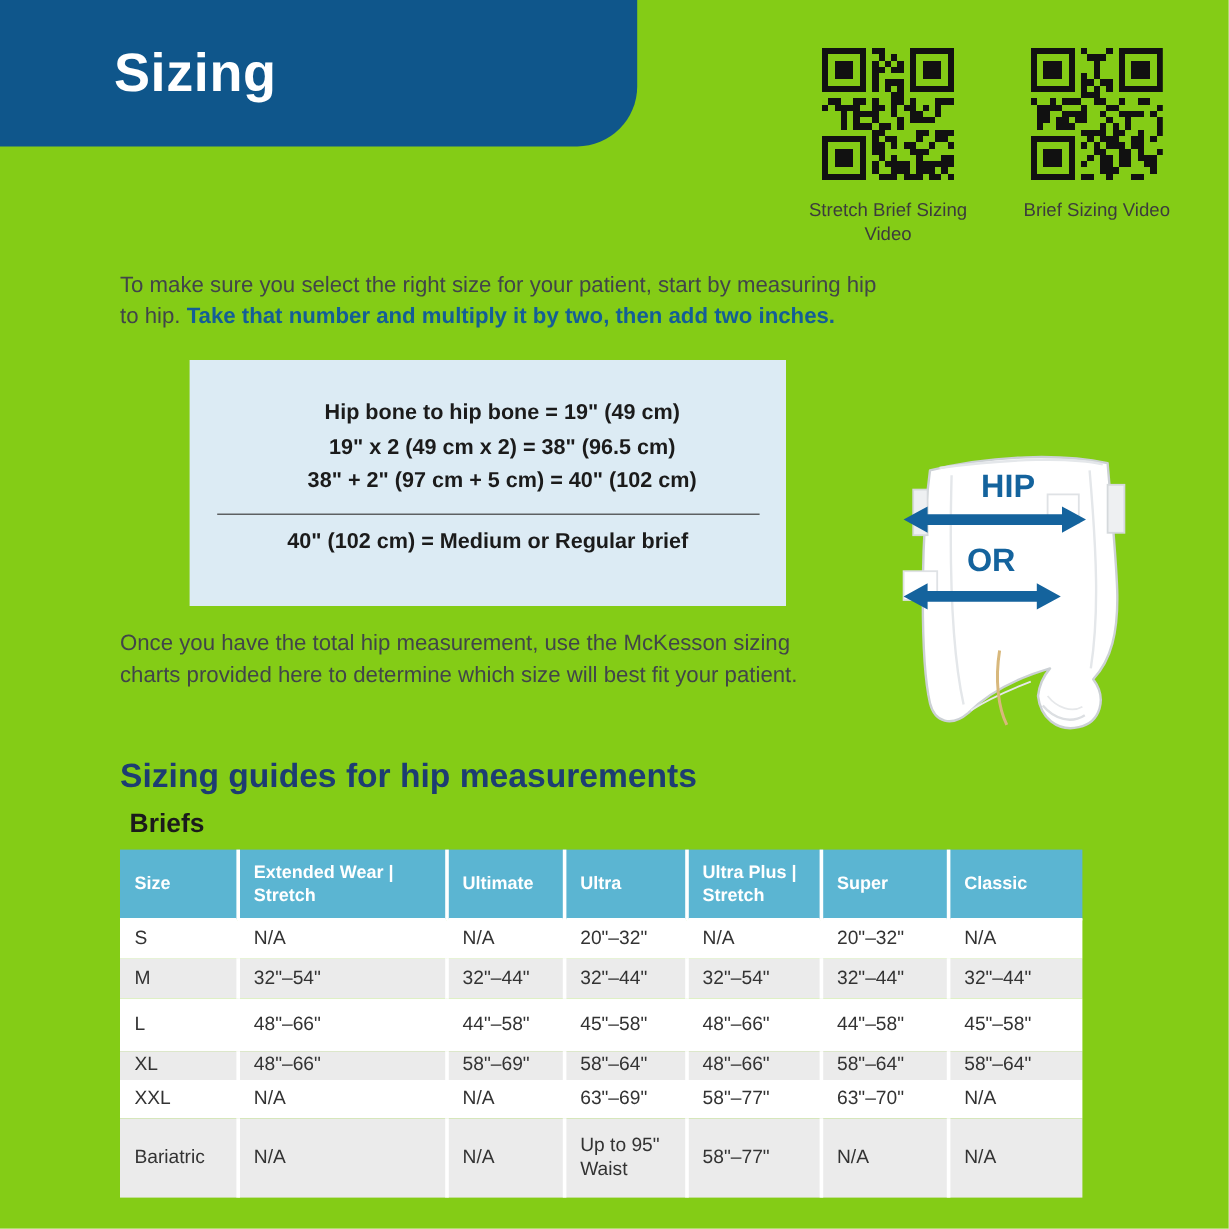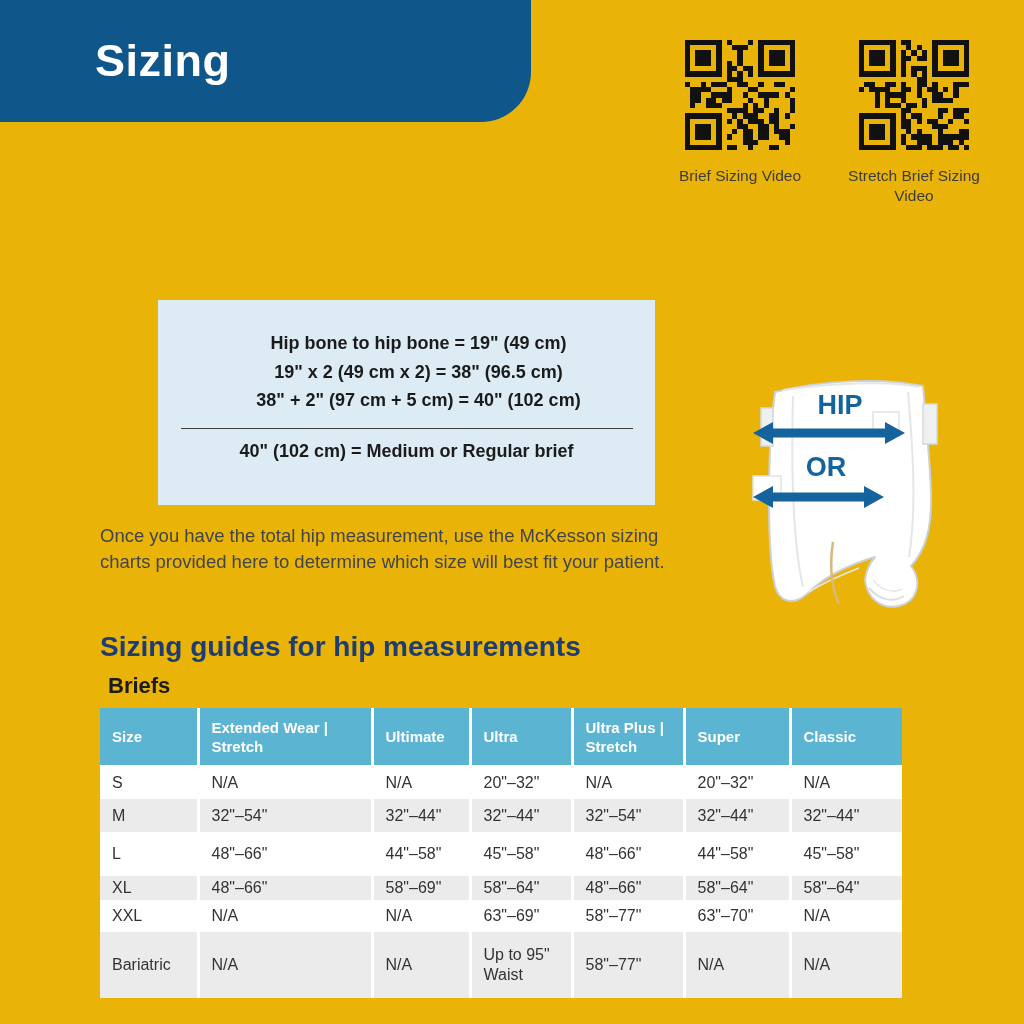--- a/index.html
+++ b/index.html
@@ -1,17 +1,17 @@
 <!DOCTYPE html>
 <html><head>
 <meta charset="utf-8">
 <style>
   html,body { margin:0; padding:0; background:#ffffff; }
   .page {
-    position:relative; width:1024px; height:1024px; background:#eab308;
+    position:relative; width:1024px; height:1024px; background:#84cc16;
     font-family:"Liberation Sans", sans-serif; overflow:hidden;
   }
 
   
   .banner {
     position:absolute; left:0; top:0; width:531px; height:122px;
     background:#0f568b; border-radius:0 0 50px 0;
     display:flex; align-items:center;
   }
   .banner h1 {
@@ -71,242 +71,20 @@
 </head>
 <body>
 
 <div class="page">
 
   <div class="banner">
     <h1>Sizing</h1>
   </div>
 
   <div class="qr-group">
-    <figure class="qr-item">
-      <svg class="qr-svg" viewBox="0 0 21 21">
-          <rect x="8" y="0" width="1" height="1" fill="#111"></rect>
-          <rect x="12" y="0" width="1" height="1" fill="#111"></rect>
-          <rect x="9" y="1" width="1" height="1" fill="#111"></rect>
-          <rect x="10" y="1" width="1" height="1" fill="#111"></rect>
-          <rect x="11" y="1" width="1" height="1" fill="#111"></rect>
-          <rect x="10" y="2" width="1" height="1" fill="#111"></rect>
-          <rect x="10" y="3" width="1" height="1" fill="#111"></rect>
-          <rect x="8" y="4" width="1" height="1" fill="#111"></rect>
-          <rect x="10" y="4" width="1" height="1" fill="#111"></rect>
-          <rect x="8" y="5" width="1" height="1" fill="#111"></rect>
-          <rect x="9" y="5" width="1" height="1" fill="#111"></rect>
-          <rect x="11" y="5" width="1" height="1" fill="#111"></rect>
-          <rect x="12" y="5" width="1" height="1" fill="#111"></rect>
-          <rect x="8" y="6" width="1" height="1" fill="#111"></rect>
-          <rect x="10" y="6" width="1" height="1" fill="#111"></rect>
-          <rect x="12" y="6" width="1" height="1" fill="#111"></rect>
-          <rect x="8" y="7" width="1" height="1" fill="#111"></rect>
-          <rect x="9" y="7" width="1" height="1" fill="#111"></rect>
-          <rect x="10" y="7" width="1" height="1" fill="#111"></rect>
-          <rect x="0" y="8" width="1" height="1" fill="#111"></rect>
-          <rect x="3" y="8" width="1" height="1" fill="#111"></rect>
-          <rect x="5" y="8" width="1" height="1" fill="#111"></rect>
-          <rect x="6" y="8" width="1" height="1" fill="#111"></rect>
-          <rect x="7" y="8" width="1" height="1" fill="#111"></rect>
-          <rect x="10" y="8" width="1" height="1" fill="#111"></rect>
-          <rect x="11" y="8" width="1" height="1" fill="#111"></rect>
-          <rect x="14" y="8" width="1" height="1" fill="#111"></rect>
-          <rect x="17" y="8" width="1" height="1" fill="#111"></rect>
-          <rect x="18" y="8" width="1" height="1" fill="#111"></rect>
-          <rect x="1" y="9" width="1" height="1" fill="#111"></rect>
-          <rect x="2" y="9" width="1" height="1" fill="#111"></rect>
-          <rect x="3" y="9" width="1" height="1" fill="#111"></rect>
-          <rect x="4" y="9" width="1" height="1" fill="#111"></rect>
-          <rect x="8" y="9" width="1" height="1" fill="#111"></rect>
-          <rect x="12" y="9" width="1" height="1" fill="#111"></rect>
-          <rect x="13" y="9" width="1" height="1" fill="#111"></rect>
-          <rect x="20" y="9" width="1" height="1" fill="#111"></rect>
-          <rect x="1" y="10" width="1" height="1" fill="#111"></rect>
-          <rect x="2" y="10" width="1" height="1" fill="#111"></rect>
-          <rect x="5" y="10" width="1" height="1" fill="#111"></rect>
-          <rect x="6" y="10" width="1" height="1" fill="#111"></rect>
-          <rect x="7" y="10" width="1" height="1" fill="#111"></rect>
-          <rect x="8" y="10" width="1" height="1" fill="#111"></rect>
-          <rect x="11" y="10" width="1" height="1" fill="#111"></rect>
-          <rect x="14" y="10" width="1" height="1" fill="#111"></rect>
-          <rect x="15" y="10" width="1" height="1" fill="#111"></rect>
-          <rect x="16" y="10" width="1" height="1" fill="#111"></rect>
-          <rect x="17" y="10" width="1" height="1" fill="#111"></rect>
-          <rect x="19" y="10" width="1" height="1" fill="#111"></rect>
-          <rect x="1" y="11" width="1" height="1" fill="#111"></rect>
-          <rect x="2" y="11" width="1" height="1" fill="#111"></rect>
-          <rect x="4" y="11" width="1" height="1" fill="#111"></rect>
-          <rect x="5" y="11" width="1" height="1" fill="#111"></rect>
-          <rect x="7" y="11" width="1" height="1" fill="#111"></rect>
-          <rect x="8" y="11" width="1" height="1" fill="#111"></rect>
-          <rect x="12" y="11" width="1" height="1" fill="#111"></rect>
-          <rect x="15" y="11" width="1" height="1" fill="#111"></rect>
-          <rect x="20" y="11" width="1" height="1" fill="#111"></rect>
-          <rect x="1" y="12" width="1" height="1" fill="#111"></rect>
-          <rect x="4" y="12" width="1" height="1" fill="#111"></rect>
-          <rect x="5" y="12" width="1" height="1" fill="#111"></rect>
-          <rect x="6" y="12" width="1" height="1" fill="#111"></rect>
-          <rect x="11" y="12" width="1" height="1" fill="#111"></rect>
-          <rect x="13" y="12" width="1" height="1" fill="#111"></rect>
-          <rect x="15" y="12" width="1" height="1" fill="#111"></rect>
-          <rect x="20" y="12" width="1" height="1" fill="#111"></rect>
-          <rect x="8" y="13" width="1" height="1" fill="#111"></rect>
-          <rect x="9" y="13" width="1" height="1" fill="#111"></rect>
-          <rect x="10" y="13" width="1" height="1" fill="#111"></rect>
-          <rect x="11" y="13" width="1" height="1" fill="#111"></rect>
-          <rect x="13" y="13" width="1" height="1" fill="#111"></rect>
-          <rect x="14" y="13" width="1" height="1" fill="#111"></rect>
-          <rect x="17" y="13" width="1" height="1" fill="#111"></rect>
-          <rect x="20" y="13" width="1" height="1" fill="#111"></rect>
-          <rect x="9" y="14" width="1" height="1" fill="#111"></rect>
-          <rect x="11" y="14" width="1" height="1" fill="#111"></rect>
-          <rect x="12" y="14" width="1" height="1" fill="#111"></rect>
-          <rect x="13" y="14" width="1" height="1" fill="#111"></rect>
-          <rect x="16" y="14" width="1" height="1" fill="#111"></rect>
-          <rect x="17" y="14" width="1" height="1" fill="#111"></rect>
-          <rect x="19" y="14" width="1" height="1" fill="#111"></rect>
-          <rect x="8" y="15" width="1" height="1" fill="#111"></rect>
-          <rect x="10" y="15" width="1" height="1" fill="#111"></rect>
-          <rect x="12" y="15" width="1" height="1" fill="#111"></rect>
-          <rect x="13" y="15" width="1" height="1" fill="#111"></rect>
-          <rect x="14" y="15" width="1" height="1" fill="#111"></rect>
-          <rect x="16" y="15" width="1" height="1" fill="#111"></rect>
-          <rect x="17" y="15" width="1" height="1" fill="#111"></rect>
-          <rect x="10" y="16" width="1" height="1" fill="#111"></rect>
-          <rect x="11" y="16" width="1" height="1" fill="#111"></rect>
-          <rect x="14" y="16" width="1" height="1" fill="#111"></rect>
-          <rect x="15" y="16" width="1" height="1" fill="#111"></rect>
-          <rect x="17" y="16" width="1" height="1" fill="#111"></rect>
-          <rect x="20" y="16" width="1" height="1" fill="#111"></rect>
-          <rect x="9" y="17" width="1" height="1" fill="#111"></rect>
-          <rect x="11" y="17" width="1" height="1" fill="#111"></rect>
-          <rect x="12" y="17" width="1" height="1" fill="#111"></rect>
-          <rect x="14" y="17" width="1" height="1" fill="#111"></rect>
-          <rect x="15" y="17" width="1" height="1" fill="#111"></rect>
-          <rect x="17" y="17" width="1" height="1" fill="#111"></rect>
-          <rect x="18" y="17" width="1" height="1" fill="#111"></rect>
-          <rect x="19" y="17" width="1" height="1" fill="#111"></rect>
-          <rect x="8" y="18" width="1" height="1" fill="#111"></rect>
-          <rect x="11" y="18" width="1" height="1" fill="#111"></rect>
-          <rect x="12" y="18" width="1" height="1" fill="#111"></rect>
-          <rect x="14" y="18" width="1" height="1" fill="#111"></rect>
-          <rect x="15" y="18" width="1" height="1" fill="#111"></rect>
-          <rect x="18" y="18" width="1" height="1" fill="#111"></rect>
-          <rect x="19" y="18" width="1" height="1" fill="#111"></rect>
-          <rect x="11" y="19" width="1" height="1" fill="#111"></rect>
-          <rect x="12" y="19" width="1" height="1" fill="#111"></rect>
-          <rect x="13" y="19" width="1" height="1" fill="#111"></rect>
-          <rect x="19" y="19" width="1" height="1" fill="#111"></rect>
-          <rect x="8" y="20" width="1" height="1" fill="#111"></rect>
-          <rect x="9" y="20" width="1" height="1" fill="#111"></rect>
-          <rect x="12" y="20" width="1" height="1" fill="#111"></rect>
-          <rect x="16" y="20" width="1" height="1" fill="#111"></rect>
-          <rect x="17" y="20" width="1" height="1" fill="#111"></rect>
-          <rect x="0" y="0" width="1" height="1" fill="#111"></rect>
-          <rect x="1" y="0" width="1" height="1" fill="#111"></rect>
-          <rect x="2" y="0" width="1" height="1" fill="#111"></rect>
-          <rect x="3" y="0" width="1" height="1" fill="#111"></rect>
-          <rect x="4" y="0" width="1" height="1" fill="#111"></rect>
-          <rect x="5" y="0" width="1" height="1" fill="#111"></rect>
-          <rect x="6" y="0" width="1" height="1" fill="#111"></rect>
-          <rect x="0" y="1" width="1" height="1" fill="#111"></rect>
-          <rect x="6" y="1" width="1" height="1" fill="#111"></rect>
-          <rect x="0" y="2" width="1" height="1" fill="#111"></rect>
-          <rect x="2" y="2" width="1" height="1" fill="#111"></rect>
-          <rect x="3" y="2" width="1" height="1" fill="#111"></rect>
-          <rect x="4" y="2" width="1" height="1" fill="#111"></rect>
-          <rect x="6" y="2" width="1" height="1" fill="#111"></rect>
-          <rect x="0" y="3" width="1" height="1" fill="#111"></rect>
-          <rect x="2" y="3" width="1" height="1" fill="#111"></rect>
-          <rect x="3" y="3" width="1" height="1" fill="#111"></rect>
-          <rect x="4" y="3" width="1" height="1" fill="#111"></rect>
-          <rect x="6" y="3" width="1" height="1" fill="#111"></rect>
-          <rect x="0" y="4" width="1" height="1" fill="#111"></rect>
-          <rect x="2" y="4" width="1" height="1" fill="#111"></rect>
-          <rect x="3" y="4" width="1" height="1" fill="#111"></rect>
-          <rect x="4" y="4" width="1" height="1" fill="#111"></rect>
-          <rect x="6" y="4" width="1" height="1" fill="#111"></rect>
-          <rect x="0" y="5" width="1" height="1" fill="#111"></rect>
-          <rect x="6" y="5" width="1" height="1" fill="#111"></rect>
-          <rect x="0" y="6" width="1" height="1" fill="#111"></rect>
-          <rect x="1" y="6" width="1" height="1" fill="#111"></rect>
-          <rect x="2" y="6" width="1" height="1" fill="#111"></rect>
-          <rect x="3" y="6" width="1" height="1" fill="#111"></rect>
-          <rect x="4" y="6" width="1" height="1" fill="#111"></rect>
-          <rect x="5" y="6" width="1" height="1" fill="#111"></rect>
-          <rect x="6" y="6" width="1" height="1" fill="#111"></rect>
-          <rect x="14" y="0" width="1" height="1" fill="#111"></rect>
-          <rect x="15" y="0" width="1" height="1" fill="#111"></rect>
-          <rect x="16" y="0" width="1" height="1" fill="#111"></rect>
-          <rect x="17" y="0" width="1" height="1" fill="#111"></rect>
-          <rect x="18" y="0" width="1" height="1" fill="#111"></rect>
-          <rect x="19" y="0" width="1" height="1" fill="#111"></rect>
-          <rect x="20" y="0" width="1" height="1" fill="#111"></rect>
-          <rect x="14" y="1" width="1" height="1" fill="#111"></rect>
-          <rect x="20" y="1" width="1" height="1" fill="#111"></rect>
-          <rect x="14" y="2" width="1" height="1" fill="#111"></rect>
-          <rect x="16" y="2" width="1" height="1" fill="#111"></rect>
-          <rect x="17" y="2" width="1" height="1" fill="#111"></rect>
-          <rect x="18" y="2" width="1" height="1" fill="#111"></rect>
-          <rect x="20" y="2" width="1" height="1" fill="#111"></rect>
-          <rect x="14" y="3" width="1" height="1" fill="#111"></rect>
-          <rect x="16" y="3" width="1" height="1" fill="#111"></rect>
-          <rect x="17" y="3" width="1" height="1" fill="#111"></rect>
-          <rect x="18" y="3" width="1" height="1" fill="#111"></rect>
-          <rect x="20" y="3" width="1" height="1" fill="#111"></rect>
-          <rect x="14" y="4" width="1" height="1" fill="#111"></rect>
-          <rect x="16" y="4" width="1" height="1" fill="#111"></rect>
-          <rect x="17" y="4" width="1" height="1" fill="#111"></rect>
-          <rect x="18" y="4" width="1" height="1" fill="#111"></rect>
-          <rect x="20" y="4" width="1" height="1" fill="#111"></rect>
-          <rect x="14" y="5" width="1" height="1" fill="#111"></rect>
-          <rect x="20" y="5" width="1" height="1" fill="#111"></rect>
-          <rect x="14" y="6" width="1" height="1" fill="#111"></rect>
-          <rect x="15" y="6" width="1" height="1" fill="#111"></rect>
-          <rect x="16" y="6" width="1" height="1" fill="#111"></rect>
-          <rect x="17" y="6" width="1" height="1" fill="#111"></rect>
-          <rect x="18" y="6" width="1" height="1" fill="#111"></rect>
-          <rect x="19" y="6" width="1" height="1" fill="#111"></rect>
-          <rect x="20" y="6" width="1" height="1" fill="#111"></rect>
-          <rect x="0" y="14" width="1" height="1" fill="#111"></rect>
-          <rect x="1" y="14" width="1" height="1" fill="#111"></rect>
-          <rect x="2" y="14" width="1" height="1" fill="#111"></rect>
-          <rect x="3" y="14" width="1" height="1" fill="#111"></rect>
-          <rect x="4" y="14" width="1" height="1" fill="#111"></rect>
-          <rect x="5" y="14" width="1" height="1" fill="#111"></rect>
-          <rect x="6" y="14" width="1" height="1" fill="#111"></rect>
-          <rect x="0" y="15" width="1" height="1" fill="#111"></rect>
-          <rect x="6" y="15" width="1" height="1" fill="#111"></rect>
-          <rect x="0" y="16" width="1" height="1" fill="#111"></rect>
-          <rect x="2" y="16" width="1" height="1" fill="#111"></rect>
-          <rect x="3" y="16" width="1" height="1" fill="#111"></rect>
-          <rect x="4" y="16" width="1" height="1" fill="#111"></rect>
-          <rect x="6" y="16" width="1" height="1" fill="#111"></rect>
-          <rect x="0" y="17" width="1" height="1" fill="#111"></rect>
-          <rect x="2" y="17" width="1" height="1" fill="#111"></rect>
-          <rect x="3" y="17" width="1" height="1" fill="#111"></rect>
-          <rect x="4" y="17" width="1" height="1" fill="#111"></rect>
-          <rect x="6" y="17" width="1" height="1" fill="#111"></rect>
-          <rect x="0" y="18" width="1" height="1" fill="#111"></rect>
-          <rect x="2" y="18" width="1" height="1" fill="#111"></rect>
-          <rect x="3" y="18" width="1" height="1" fill="#111"></rect>
-          <rect x="4" y="18" width="1" height="1" fill="#111"></rect>
-          <rect x="6" y="18" width="1" height="1" fill="#111"></rect>
-          <rect x="0" y="19" width="1" height="1" fill="#111"></rect>
-          <rect x="6" y="19" width="1" height="1" fill="#111"></rect>
-          <rect x="0" y="20" width="1" height="1" fill="#111"></rect>
-          <rect x="1" y="20" width="1" height="1" fill="#111"></rect>
-          <rect x="2" y="20" width="1" height="1" fill="#111"></rect>
-          <rect x="3" y="20" width="1" height="1" fill="#111"></rect>
-          <rect x="4" y="20" width="1" height="1" fill="#111"></rect>
-          <rect x="5" y="20" width="1" height="1" fill="#111"></rect>
-          <rect x="6" y="20" width="1" height="1" fill="#111"></rect>
-        </svg>
-      <figcaption class="qr-caption">Brief Sizing Video</figcaption>
-    </figure>
     <figure class="qr-item">
       <svg class="qr-svg" viewBox="0 0 21 21">
           <rect x="8" y="0" width="1" height="1" fill="#111"></rect>
           <rect x="9" y="0" width="1" height="1" fill="#111"></rect>
           <rect x="9" y="1" width="1" height="1" fill="#111"></rect>
           <rect x="11" y="1" width="1" height="1" fill="#111"></rect>
           <rect x="8" y="2" width="1" height="1" fill="#111"></rect>
           <rect x="10" y="2" width="1" height="1" fill="#111"></rect>
           <rect x="12" y="2" width="1" height="1" fill="#111"></rect>
           <rect x="8" y="3" width="1" height="1" fill="#111"></rect>
@@ -523,23 +301,246 @@
           <rect x="0" y="20" width="1" height="1" fill="#111"></rect>
           <rect x="1" y="20" width="1" height="1" fill="#111"></rect>
           <rect x="2" y="20" width="1" height="1" fill="#111"></rect>
           <rect x="3" y="20" width="1" height="1" fill="#111"></rect>
           <rect x="4" y="20" width="1" height="1" fill="#111"></rect>
           <rect x="5" y="20" width="1" height="1" fill="#111"></rect>
           <rect x="6" y="20" width="1" height="1" fill="#111"></rect>
         </svg>
       <figcaption class="qr-caption">Stretch Brief Sizing Video</figcaption>
     </figure>
+    <figure class="qr-item">
+      <svg class="qr-svg" viewBox="0 0 21 21">
+          <rect x="8" y="0" width="1" height="1" fill="#111"></rect>
+          <rect x="12" y="0" width="1" height="1" fill="#111"></rect>
+          <rect x="9" y="1" width="1" height="1" fill="#111"></rect>
+          <rect x="10" y="1" width="1" height="1" fill="#111"></rect>
+          <rect x="11" y="1" width="1" height="1" fill="#111"></rect>
+          <rect x="10" y="2" width="1" height="1" fill="#111"></rect>
+          <rect x="10" y="3" width="1" height="1" fill="#111"></rect>
+          <rect x="8" y="4" width="1" height="1" fill="#111"></rect>
+          <rect x="10" y="4" width="1" height="1" fill="#111"></rect>
+          <rect x="8" y="5" width="1" height="1" fill="#111"></rect>
+          <rect x="9" y="5" width="1" height="1" fill="#111"></rect>
+          <rect x="11" y="5" width="1" height="1" fill="#111"></rect>
+          <rect x="12" y="5" width="1" height="1" fill="#111"></rect>
+          <rect x="8" y="6" width="1" height="1" fill="#111"></rect>
+          <rect x="10" y="6" width="1" height="1" fill="#111"></rect>
+          <rect x="12" y="6" width="1" height="1" fill="#111"></rect>
+          <rect x="8" y="7" width="1" height="1" fill="#111"></rect>
+          <rect x="9" y="7" width="1" height="1" fill="#111"></rect>
+          <rect x="10" y="7" width="1" height="1" fill="#111"></rect>
+          <rect x="0" y="8" width="1" height="1" fill="#111"></rect>
+          <rect x="3" y="8" width="1" height="1" fill="#111"></rect>
+          <rect x="5" y="8" width="1" height="1" fill="#111"></rect>
+          <rect x="6" y="8" width="1" height="1" fill="#111"></rect>
+          <rect x="7" y="8" width="1" height="1" fill="#111"></rect>
+          <rect x="10" y="8" width="1" height="1" fill="#111"></rect>
+          <rect x="11" y="8" width="1" height="1" fill="#111"></rect>
+          <rect x="14" y="8" width="1" height="1" fill="#111"></rect>
+          <rect x="17" y="8" width="1" height="1" fill="#111"></rect>
+          <rect x="18" y="8" width="1" height="1" fill="#111"></rect>
+          <rect x="1" y="9" width="1" height="1" fill="#111"></rect>
+          <rect x="2" y="9" width="1" height="1" fill="#111"></rect>
+          <rect x="3" y="9" width="1" height="1" fill="#111"></rect>
+          <rect x="4" y="9" width="1" height="1" fill="#111"></rect>
+          <rect x="8" y="9" width="1" height="1" fill="#111"></rect>
+          <rect x="12" y="9" width="1" height="1" fill="#111"></rect>
+          <rect x="13" y="9" width="1" height="1" fill="#111"></rect>
+          <rect x="20" y="9" width="1" height="1" fill="#111"></rect>
+          <rect x="1" y="10" width="1" height="1" fill="#111"></rect>
+          <rect x="2" y="10" width="1" height="1" fill="#111"></rect>
+          <rect x="5" y="10" width="1" height="1" fill="#111"></rect>
+          <rect x="6" y="10" width="1" height="1" fill="#111"></rect>
+          <rect x="7" y="10" width="1" height="1" fill="#111"></rect>
+          <rect x="8" y="10" width="1" height="1" fill="#111"></rect>
+          <rect x="11" y="10" width="1" height="1" fill="#111"></rect>
+          <rect x="14" y="10" width="1" height="1" fill="#111"></rect>
+          <rect x="15" y="10" width="1" height="1" fill="#111"></rect>
+          <rect x="16" y="10" width="1" height="1" fill="#111"></rect>
+          <rect x="17" y="10" width="1" height="1" fill="#111"></rect>
+          <rect x="19" y="10" width="1" height="1" fill="#111"></rect>
+          <rect x="1" y="11" width="1" height="1" fill="#111"></rect>
+          <rect x="2" y="11" width="1" height="1" fill="#111"></rect>
+          <rect x="4" y="11" width="1" height="1" fill="#111"></rect>
+          <rect x="5" y="11" width="1" height="1" fill="#111"></rect>
+          <rect x="7" y="11" width="1" height="1" fill="#111"></rect>
+          <rect x="8" y="11" width="1" height="1" fill="#111"></rect>
+          <rect x="12" y="11" width="1" height="1" fill="#111"></rect>
+          <rect x="15" y="11" width="1" height="1" fill="#111"></rect>
+          <rect x="20" y="11" width="1" height="1" fill="#111"></rect>
+          <rect x="1" y="12" width="1" height="1" fill="#111"></rect>
+          <rect x="4" y="12" width="1" height="1" fill="#111"></rect>
+          <rect x="5" y="12" width="1" height="1" fill="#111"></rect>
+          <rect x="6" y="12" width="1" height="1" fill="#111"></rect>
+          <rect x="11" y="12" width="1" height="1" fill="#111"></rect>
+          <rect x="13" y="12" width="1" height="1" fill="#111"></rect>
+          <rect x="15" y="12" width="1" height="1" fill="#111"></rect>
+          <rect x="20" y="12" width="1" height="1" fill="#111"></rect>
+          <rect x="8" y="13" width="1" height="1" fill="#111"></rect>
+          <rect x="9" y="13" width="1" height="1" fill="#111"></rect>
+          <rect x="10" y="13" width="1" height="1" fill="#111"></rect>
+          <rect x="11" y="13" width="1" height="1" fill="#111"></rect>
+          <rect x="13" y="13" width="1" height="1" fill="#111"></rect>
+          <rect x="14" y="13" width="1" height="1" fill="#111"></rect>
+          <rect x="17" y="13" width="1" height="1" fill="#111"></rect>
+          <rect x="20" y="13" width="1" height="1" fill="#111"></rect>
+          <rect x="9" y="14" width="1" height="1" fill="#111"></rect>
+          <rect x="11" y="14" width="1" height="1" fill="#111"></rect>
+          <rect x="12" y="14" width="1" height="1" fill="#111"></rect>
+          <rect x="13" y="14" width="1" height="1" fill="#111"></rect>
+          <rect x="16" y="14" width="1" height="1" fill="#111"></rect>
+          <rect x="17" y="14" width="1" height="1" fill="#111"></rect>
+          <rect x="19" y="14" width="1" height="1" fill="#111"></rect>
+          <rect x="8" y="15" width="1" height="1" fill="#111"></rect>
+          <rect x="10" y="15" width="1" height="1" fill="#111"></rect>
+          <rect x="12" y="15" width="1" height="1" fill="#111"></rect>
+          <rect x="13" y="15" width="1" height="1" fill="#111"></rect>
+          <rect x="14" y="15" width="1" height="1" fill="#111"></rect>
+          <rect x="16" y="15" width="1" height="1" fill="#111"></rect>
+          <rect x="17" y="15" width="1" height="1" fill="#111"></rect>
+          <rect x="10" y="16" width="1" height="1" fill="#111"></rect>
+          <rect x="11" y="16" width="1" height="1" fill="#111"></rect>
+          <rect x="14" y="16" width="1" height="1" fill="#111"></rect>
+          <rect x="15" y="16" width="1" height="1" fill="#111"></rect>
+          <rect x="17" y="16" width="1" height="1" fill="#111"></rect>
+          <rect x="20" y="16" width="1" height="1" fill="#111"></rect>
+          <rect x="9" y="17" width="1" height="1" fill="#111"></rect>
+          <rect x="11" y="17" width="1" height="1" fill="#111"></rect>
+          <rect x="12" y="17" width="1" height="1" fill="#111"></rect>
+          <rect x="14" y="17" width="1" height="1" fill="#111"></rect>
+          <rect x="15" y="17" width="1" height="1" fill="#111"></rect>
+          <rect x="17" y="17" width="1" height="1" fill="#111"></rect>
+          <rect x="18" y="17" width="1" height="1" fill="#111"></rect>
+          <rect x="19" y="17" width="1" height="1" fill="#111"></rect>
+          <rect x="8" y="18" width="1" height="1" fill="#111"></rect>
+          <rect x="11" y="18" width="1" height="1" fill="#111"></rect>
+          <rect x="12" y="18" width="1" height="1" fill="#111"></rect>
+          <rect x="14" y="18" width="1" height="1" fill="#111"></rect>
+          <rect x="15" y="18" width="1" height="1" fill="#111"></rect>
+          <rect x="18" y="18" width="1" height="1" fill="#111"></rect>
+          <rect x="19" y="18" width="1" height="1" fill="#111"></rect>
+          <rect x="11" y="19" width="1" height="1" fill="#111"></rect>
+          <rect x="12" y="19" width="1" height="1" fill="#111"></rect>
+          <rect x="13" y="19" width="1" height="1" fill="#111"></rect>
+          <rect x="19" y="19" width="1" height="1" fill="#111"></rect>
+          <rect x="8" y="20" width="1" height="1" fill="#111"></rect>
+          <rect x="9" y="20" width="1" height="1" fill="#111"></rect>
+          <rect x="12" y="20" width="1" height="1" fill="#111"></rect>
+          <rect x="16" y="20" width="1" height="1" fill="#111"></rect>
+          <rect x="17" y="20" width="1" height="1" fill="#111"></rect>
+          <rect x="0" y="0" width="1" height="1" fill="#111"></rect>
+          <rect x="1" y="0" width="1" height="1" fill="#111"></rect>
+          <rect x="2" y="0" width="1" height="1" fill="#111"></rect>
+          <rect x="3" y="0" width="1" height="1" fill="#111"></rect>
+          <rect x="4" y="0" width="1" height="1" fill="#111"></rect>
+          <rect x="5" y="0" width="1" height="1" fill="#111"></rect>
+          <rect x="6" y="0" width="1" height="1" fill="#111"></rect>
+          <rect x="0" y="1" width="1" height="1" fill="#111"></rect>
+          <rect x="6" y="1" width="1" height="1" fill="#111"></rect>
+          <rect x="0" y="2" width="1" height="1" fill="#111"></rect>
+          <rect x="2" y="2" width="1" height="1" fill="#111"></rect>
+          <rect x="3" y="2" width="1" height="1" fill="#111"></rect>
+          <rect x="4" y="2" width="1" height="1" fill="#111"></rect>
+          <rect x="6" y="2" width="1" height="1" fill="#111"></rect>
+          <rect x="0" y="3" width="1" height="1" fill="#111"></rect>
+          <rect x="2" y="3" width="1" height="1" fill="#111"></rect>
+          <rect x="3" y="3" width="1" height="1" fill="#111"></rect>
+          <rect x="4" y="3" width="1" height="1" fill="#111"></rect>
+          <rect x="6" y="3" width="1" height="1" fill="#111"></rect>
+          <rect x="0" y="4" width="1" height="1" fill="#111"></rect>
+          <rect x="2" y="4" width="1" height="1" fill="#111"></rect>
+          <rect x="3" y="4" width="1" height="1" fill="#111"></rect>
+          <rect x="4" y="4" width="1" height="1" fill="#111"></rect>
+          <rect x="6" y="4" width="1" height="1" fill="#111"></rect>
+          <rect x="0" y="5" width="1" height="1" fill="#111"></rect>
+          <rect x="6" y="5" width="1" height="1" fill="#111"></rect>
+          <rect x="0" y="6" width="1" height="1" fill="#111"></rect>
+          <rect x="1" y="6" width="1" height="1" fill="#111"></rect>
+          <rect x="2" y="6" width="1" height="1" fill="#111"></rect>
+          <rect x="3" y="6" width="1" height="1" fill="#111"></rect>
+          <rect x="4" y="6" width="1" height="1" fill="#111"></rect>
+          <rect x="5" y="6" width="1" height="1" fill="#111"></rect>
+          <rect x="6" y="6" width="1" height="1" fill="#111"></rect>
+          <rect x="14" y="0" width="1" height="1" fill="#111"></rect>
+          <rect x="15" y="0" width="1" height="1" fill="#111"></rect>
+          <rect x="16" y="0" width="1" height="1" fill="#111"></rect>
+          <rect x="17" y="0" width="1" height="1" fill="#111"></rect>
+          <rect x="18" y="0" width="1" height="1" fill="#111"></rect>
+          <rect x="19" y="0" width="1" height="1" fill="#111"></rect>
+          <rect x="20" y="0" width="1" height="1" fill="#111"></rect>
+          <rect x="14" y="1" width="1" height="1" fill="#111"></rect>
+          <rect x="20" y="1" width="1" height="1" fill="#111"></rect>
+          <rect x="14" y="2" width="1" height="1" fill="#111"></rect>
+          <rect x="16" y="2" width="1" height="1" fill="#111"></rect>
+          <rect x="17" y="2" width="1" height="1" fill="#111"></rect>
+          <rect x="18" y="2" width="1" height="1" fill="#111"></rect>
+          <rect x="20" y="2" width="1" height="1" fill="#111"></rect>
+          <rect x="14" y="3" width="1" height="1" fill="#111"></rect>
+          <rect x="16" y="3" width="1" height="1" fill="#111"></rect>
+          <rect x="17" y="3" width="1" height="1" fill="#111"></rect>
+          <rect x="18" y="3" width="1" height="1" fill="#111"></rect>
+          <rect x="20" y="3" width="1" height="1" fill="#111"></rect>
+          <rect x="14" y="4" width="1" height="1" fill="#111"></rect>
+          <rect x="16" y="4" width="1" height="1" fill="#111"></rect>
+          <rect x="17" y="4" width="1" height="1" fill="#111"></rect>
+          <rect x="18" y="4" width="1" height="1" fill="#111"></rect>
+          <rect x="20" y="4" width="1" height="1" fill="#111"></rect>
+          <rect x="14" y="5" width="1" height="1" fill="#111"></rect>
+          <rect x="20" y="5" width="1" height="1" fill="#111"></rect>
+          <rect x="14" y="6" width="1" height="1" fill="#111"></rect>
+          <rect x="15" y="6" width="1" height="1" fill="#111"></rect>
+          <rect x="16" y="6" width="1" height="1" fill="#111"></rect>
+          <rect x="17" y="6" width="1" height="1" fill="#111"></rect>
+          <rect x="18" y="6" width="1" height="1" fill="#111"></rect>
+          <rect x="19" y="6" width="1" height="1" fill="#111"></rect>
+          <rect x="20" y="6" width="1" height="1" fill="#111"></rect>
+          <rect x="0" y="14" width="1" height="1" fill="#111"></rect>
+          <rect x="1" y="14" width="1" height="1" fill="#111"></rect>
+          <rect x="2" y="14" width="1" height="1" fill="#111"></rect>
+          <rect x="3" y="14" width="1" height="1" fill="#111"></rect>
+          <rect x="4" y="14" width="1" height="1" fill="#111"></rect>
+          <rect x="5" y="14" width="1" height="1" fill="#111"></rect>
+          <rect x="6" y="14" width="1" height="1" fill="#111"></rect>
+          <rect x="0" y="15" width="1" height="1" fill="#111"></rect>
+          <rect x="6" y="15" width="1" height="1" fill="#111"></rect>
+          <rect x="0" y="16" width="1" height="1" fill="#111"></rect>
+          <rect x="2" y="16" width="1" height="1" fill="#111"></rect>
+          <rect x="3" y="16" width="1" height="1" fill="#111"></rect>
+          <rect x="4" y="16" width="1" height="1" fill="#111"></rect>
+          <rect x="6" y="16" width="1" height="1" fill="#111"></rect>
+          <rect x="0" y="17" width="1" height="1" fill="#111"></rect>
+          <rect x="2" y="17" width="1" height="1" fill="#111"></rect>
+          <rect x="3" y="17" width="1" height="1" fill="#111"></rect>
+          <rect x="4" y="17" width="1" height="1" fill="#111"></rect>
+          <rect x="6" y="17" width="1" height="1" fill="#111"></rect>
+          <rect x="0" y="18" width="1" height="1" fill="#111"></rect>
+          <rect x="2" y="18" width="1" height="1" fill="#111"></rect>
+          <rect x="3" y="18" width="1" height="1" fill="#111"></rect>
+          <rect x="4" y="18" width="1" height="1" fill="#111"></rect>
+          <rect x="6" y="18" width="1" height="1" fill="#111"></rect>
+          <rect x="0" y="19" width="1" height="1" fill="#111"></rect>
+          <rect x="6" y="19" width="1" height="1" fill="#111"></rect>
+          <rect x="0" y="20" width="1" height="1" fill="#111"></rect>
+          <rect x="1" y="20" width="1" height="1" fill="#111"></rect>
+          <rect x="2" y="20" width="1" height="1" fill="#111"></rect>
+          <rect x="3" y="20" width="1" height="1" fill="#111"></rect>
+          <rect x="4" y="20" width="1" height="1" fill="#111"></rect>
+          <rect x="5" y="20" width="1" height="1" fill="#111"></rect>
+          <rect x="6" y="20" width="1" height="1" fill="#111"></rect>
+        </svg>
+      <figcaption class="qr-caption">Brief Sizing Video</figcaption>
+    </figure>
   </div>
 
 
+  <p class="intro-body"><span>To make sure you select the right size for your patient, start by measuring hip to hip. </span><strong>Take that number and multiply it by two, then add two inches.</strong></p>
 
   <div class="calc-box">
     <p class="calc-line">Hip bone to hip bone = 19" (49 cm)</p>
     <p class="calc-line">19" x 2 (49 cm x 2) = 38" (96.5 cm)</p>
     <p class="calc-line">38" + 2" (97 cm + 5 cm) = 40" (102 cm)</p>
     <hr class="calc-rule">
     <p class="calc-result"><span>40" (102 cm) = </span><strong>Medium</strong><span> or </span><strong>Regular</strong><span> brief</span></p>
   </div>
 
   <div class="diagram">

